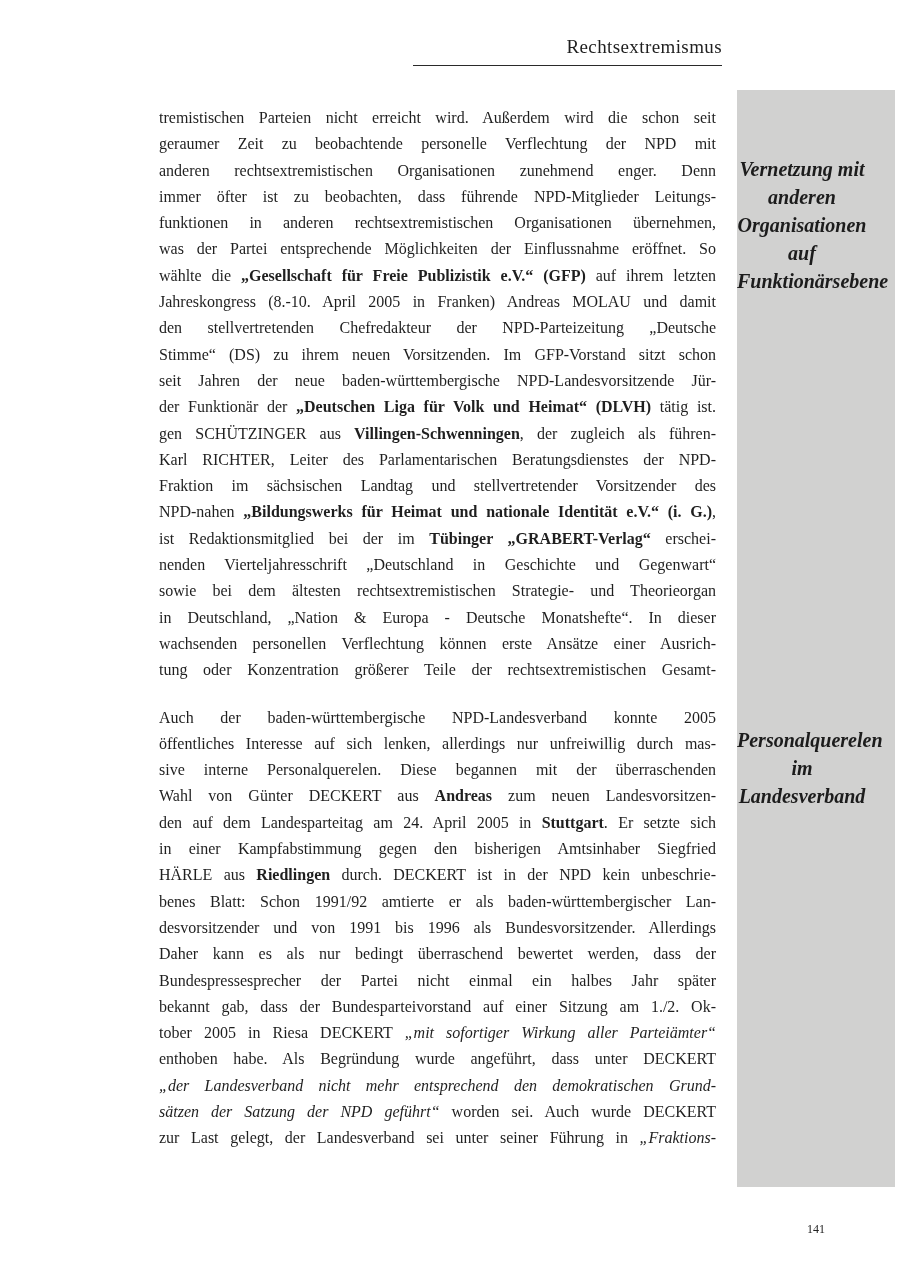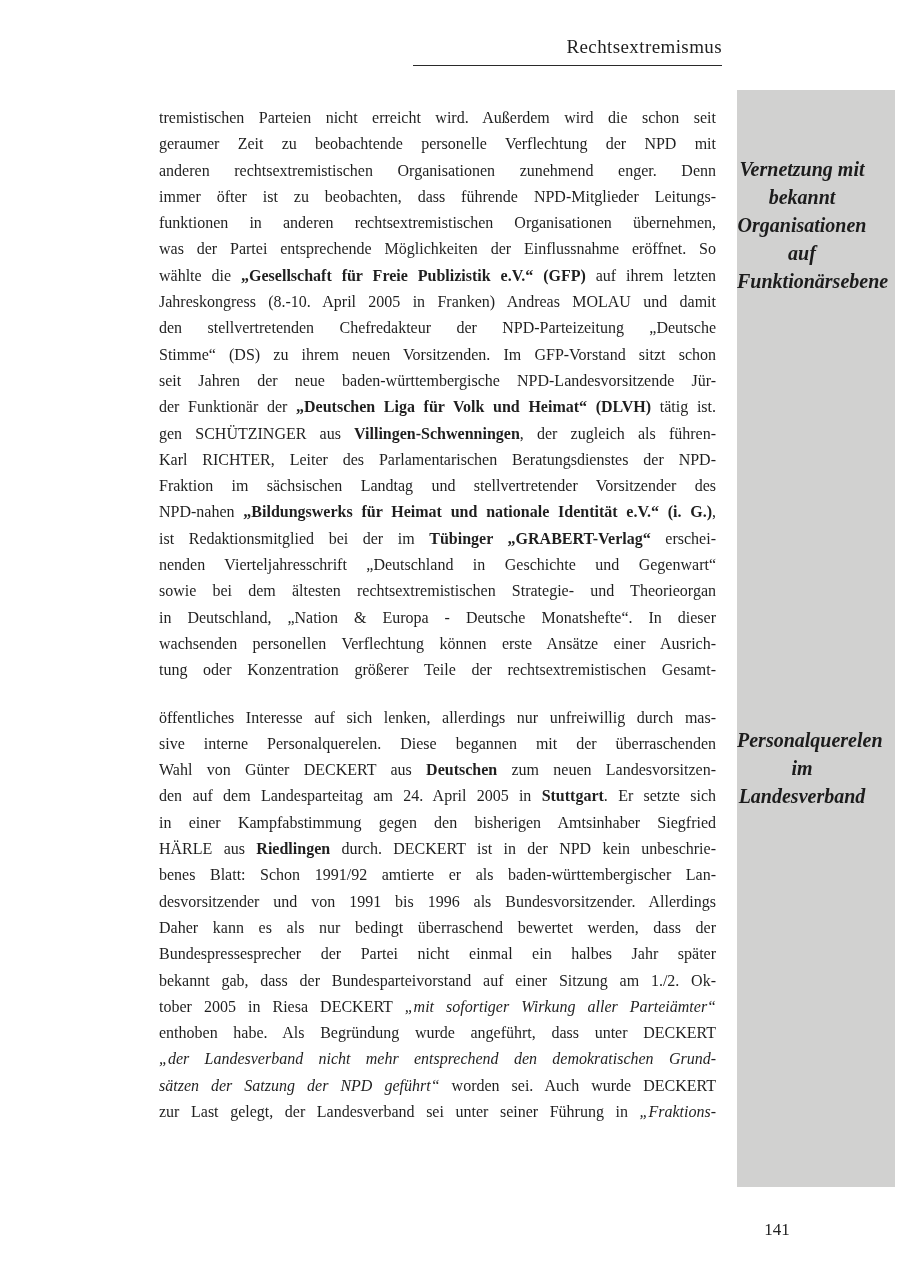--- a/index.html
+++ b/index.html
@@ -45,36 +45,36 @@
     left: 737px; width: 130px;
     text-align: center;
     font-weight: bold; font-style: italic;
     font-size: 20px; line-height: 28px;
     color: #1c1c1c;
   }
   .note-networking { top: 155px; }
   .note-personnel  { top: 726px; }
   .page-number {
     position: absolute;
-    left: 737px; top: 1219px; width: 80px;
+    left: 776px; top: 1219px; width: 80px;
     text-align: center;
-    font-size: 17px; line-height: 21px;
+    font-size: 12px; line-height: 21px;
     color: #222;
   }
 </style>
 </head>
 <body>
 
 <div class="header">Rechtsextremismus</div>
 
 <div class="sidebar"></div>
 
 <div class="margin-note note-networking">
     <div>Vernetzung mit</div>
-    <div>bekannt</div>
+    <div>anderen</div>
     <div>Organisationen</div>
     <div>auf</div>
     <div>Funktionärsebene</div>
   </div>
 <div class="margin-note note-personnel">
     <div>Personalquerelen</div>
     <div>im</div>
     <div>Landesverband</div>
   </div>
 
@@ -97,23 +97,24 @@
       <div class="line"><span>Fraktion im sächsischen Landtag und stellvertretender Vorsitzender des</span></div>
       <div class="line"><span>NPD-nahen </span><span class="b">„Bildungswerks für Heimat und nationale Identität e.V.“ (i. G.)</span><span>,</span></div>
       <div class="line"><span>ist Redaktionsmitglied bei der im </span><span class="b">Tübinger „GRABERT-Verlag“</span><span> erschei-</span></div>
       <div class="line"><span>nenden Vierteljahresschrift „Deutschland in Geschichte und Gegenwart“</span></div>
       <div class="line"><span>sowie bei dem ältesten rechtsextremistischen Strategie- und Theorieorgan</span></div>
       <div class="line"><span>in Deutschland, „Nation &amp; Europa - Deutsche Monatshefte“. In dieser</span></div>
       <div class="line"><span>wachsenden personellen Verflechtung können erste Ansätze einer Ausrich-</span></div>
       <div class="line"><span>tung oder Konzentration größerer Teile der rechtsextremistischen Gesamt-</span></div>
     </div>
     <div class="para">
+      <div class="line"><span>Auch der baden-württembergische NPD-Landesverband konnte 2005</span></div>
       <div class="line"><span>öffentliches Interesse auf sich lenken, allerdings nur unfreiwillig durch mas-</span></div>
       <div class="line"><span>sive interne Personalquerelen. Diese begannen mit der überraschenden</span></div>
-      <div class="line"><span>Wahl von Günter DECKERT aus </span><span class="b">Deutschen</span><span> zum neuen Landesvorsitzen-</span></div>
+      <div class="line"><span>Wahl von Günter DECKERT aus </span><span class="b">Andreas</span><span> zum neuen Landesvorsitzen-</span></div>
       <div class="line"><span>den auf dem Landesparteitag am 24. April 2005 in </span><span class="b">Stuttgart</span><span>. Er setzte sich</span></div>
       <div class="line"><span>in einer Kampfabstimmung gegen den bisherigen Amtsinhaber Siegfried</span></div>
       <div class="line"><span>HÄRLE aus </span><span class="b">Riedlingen</span><span> durch. DECKERT ist in der NPD kein unbeschrie-</span></div>
       <div class="line"><span>benes Blatt: Schon 1991/92 amtierte er als baden-württembergischer Lan-</span></div>
       <div class="line"><span>desvorsitzender und von 1991 bis 1996 als Bundesvorsitzender. Allerdings</span></div>
       <div class="line"><span>Daher kann es als nur bedingt überraschend bewertet werden, dass der</span></div>
       <div class="line"><span>Bundespressesprecher der Partei nicht einmal ein halbes Jahr später</span></div>
       <div class="line"><span>bekannt gab, dass der Bundesparteivorstand auf einer Sitzung am 1./2. Ok-</span></div>
       <div class="line"><span>tober 2005 in Riesa DECKERT </span><span class="i">„mit sofortiger Wirkung aller Parteiämter“</span></div>
       <div class="line"><span>enthoben habe. Als Begründung wurde angeführt, dass unter DECKERT</span></div>

